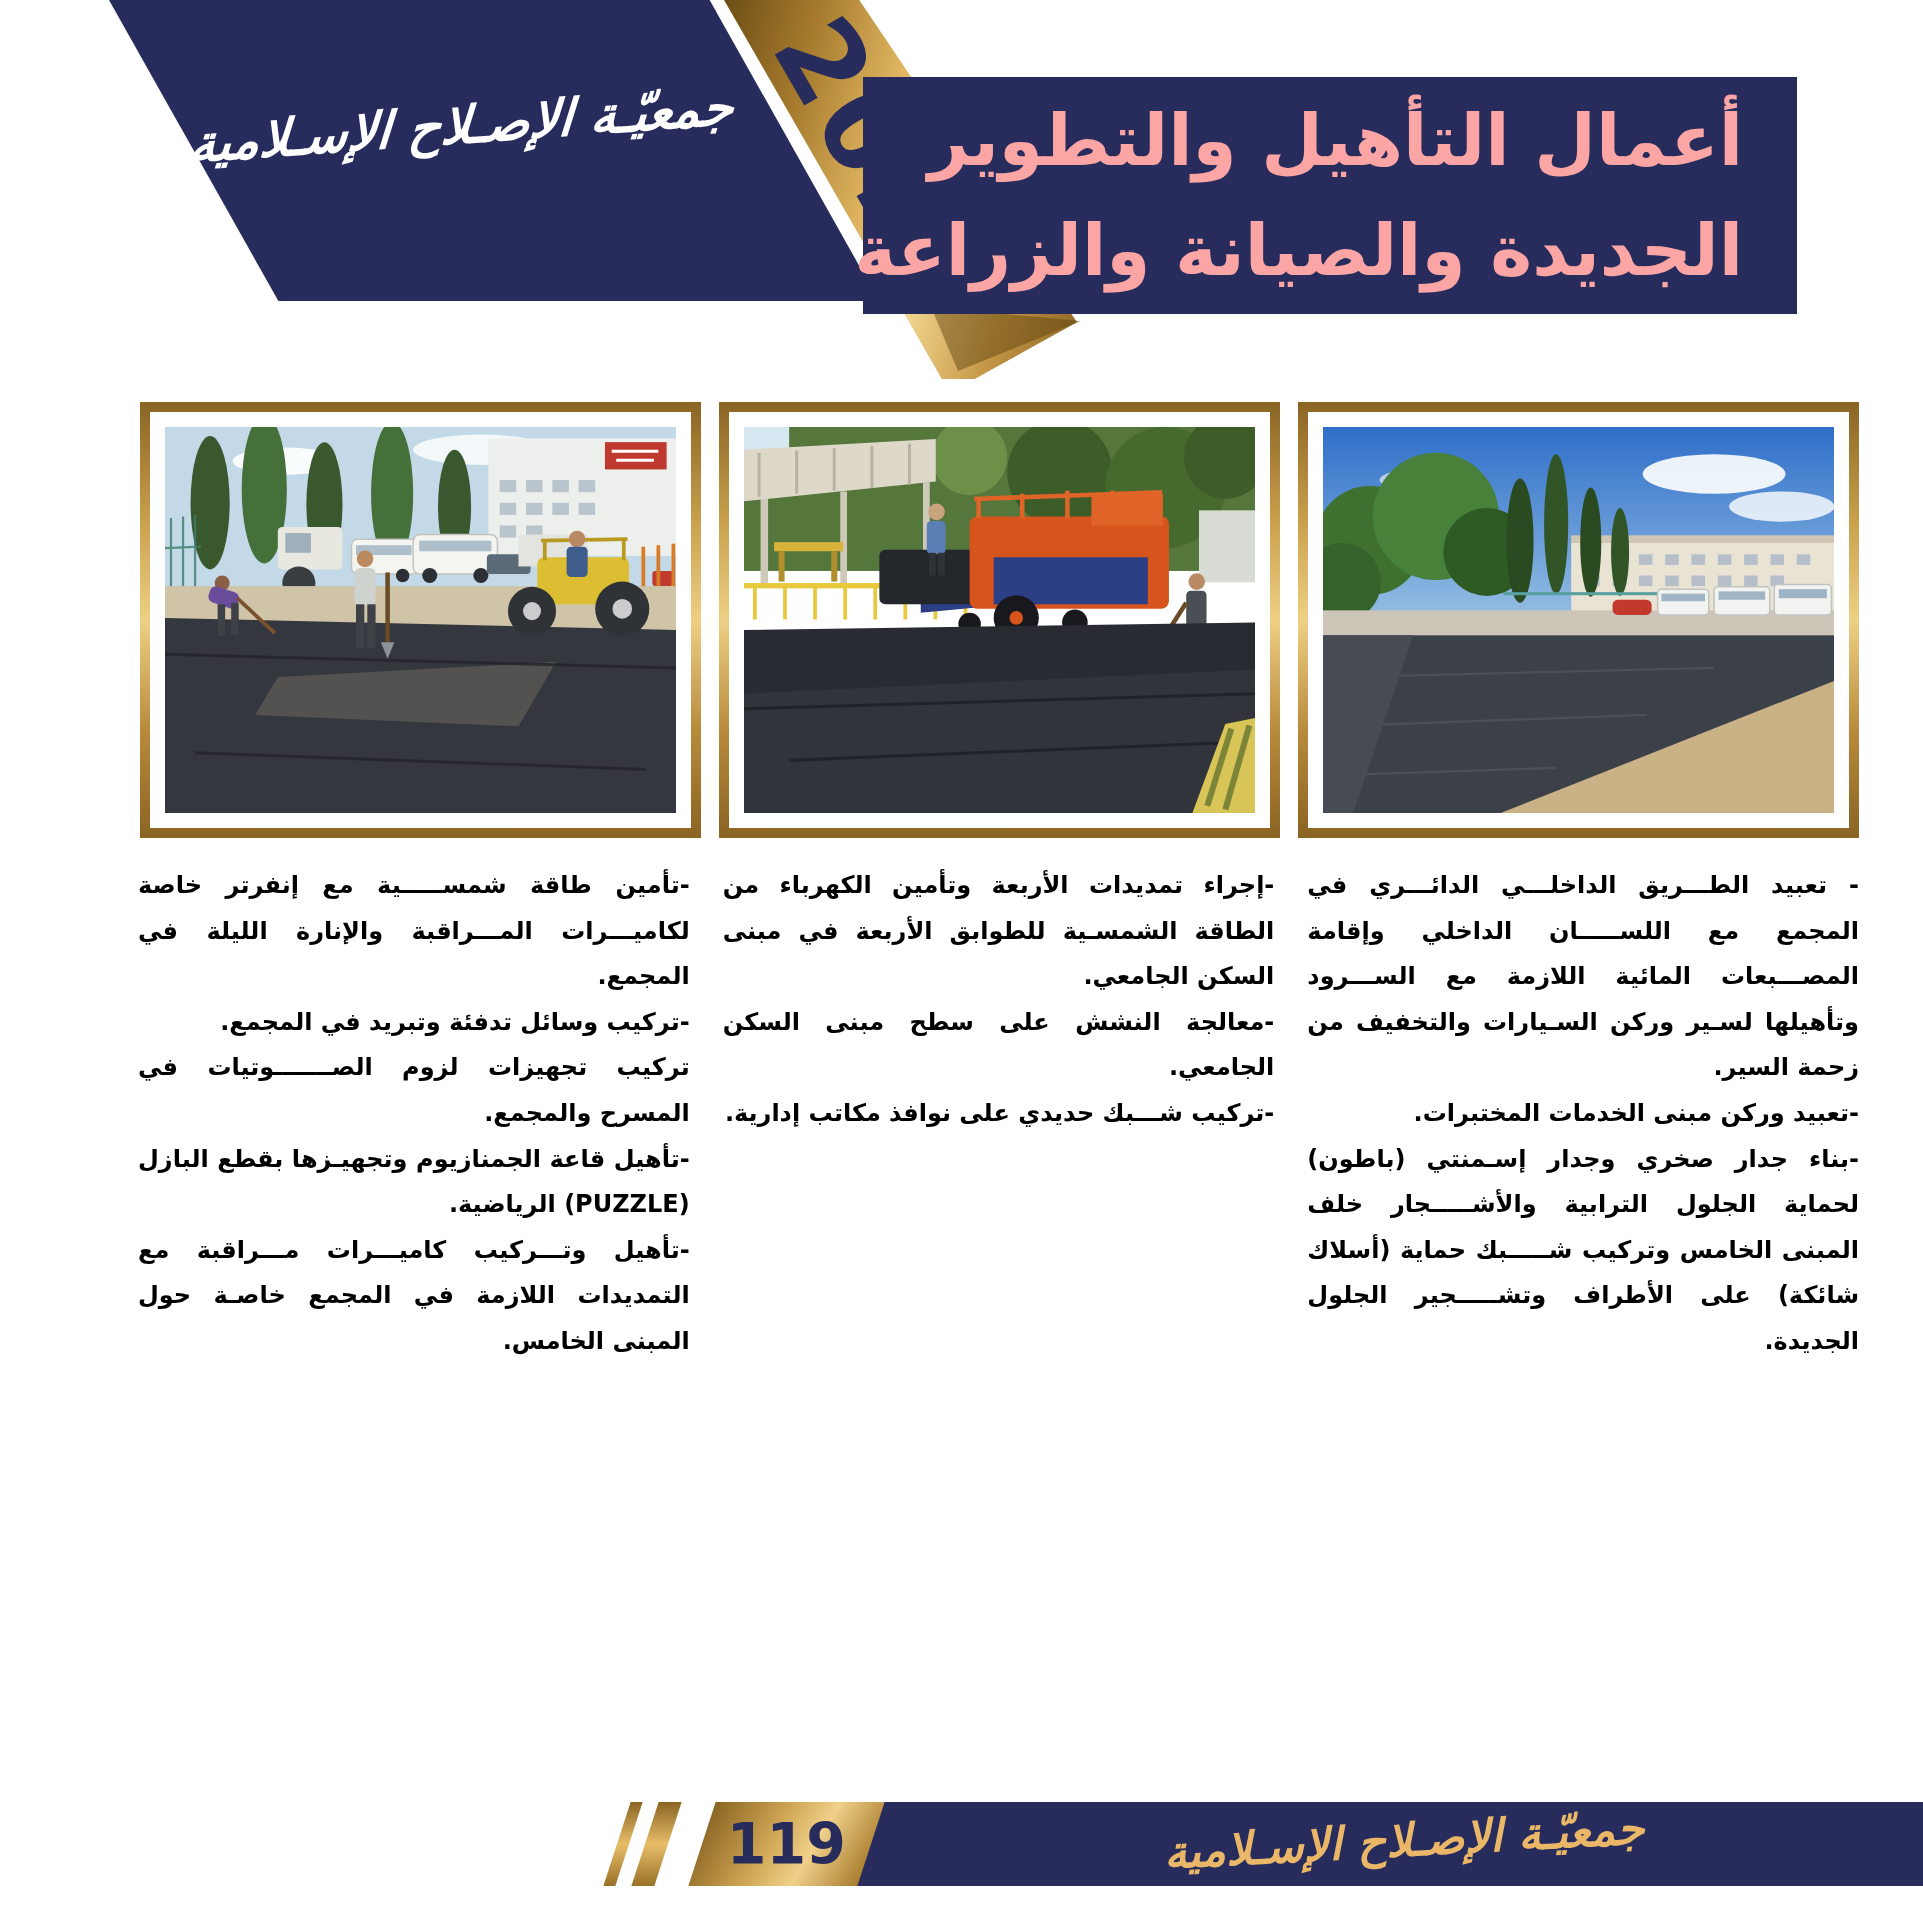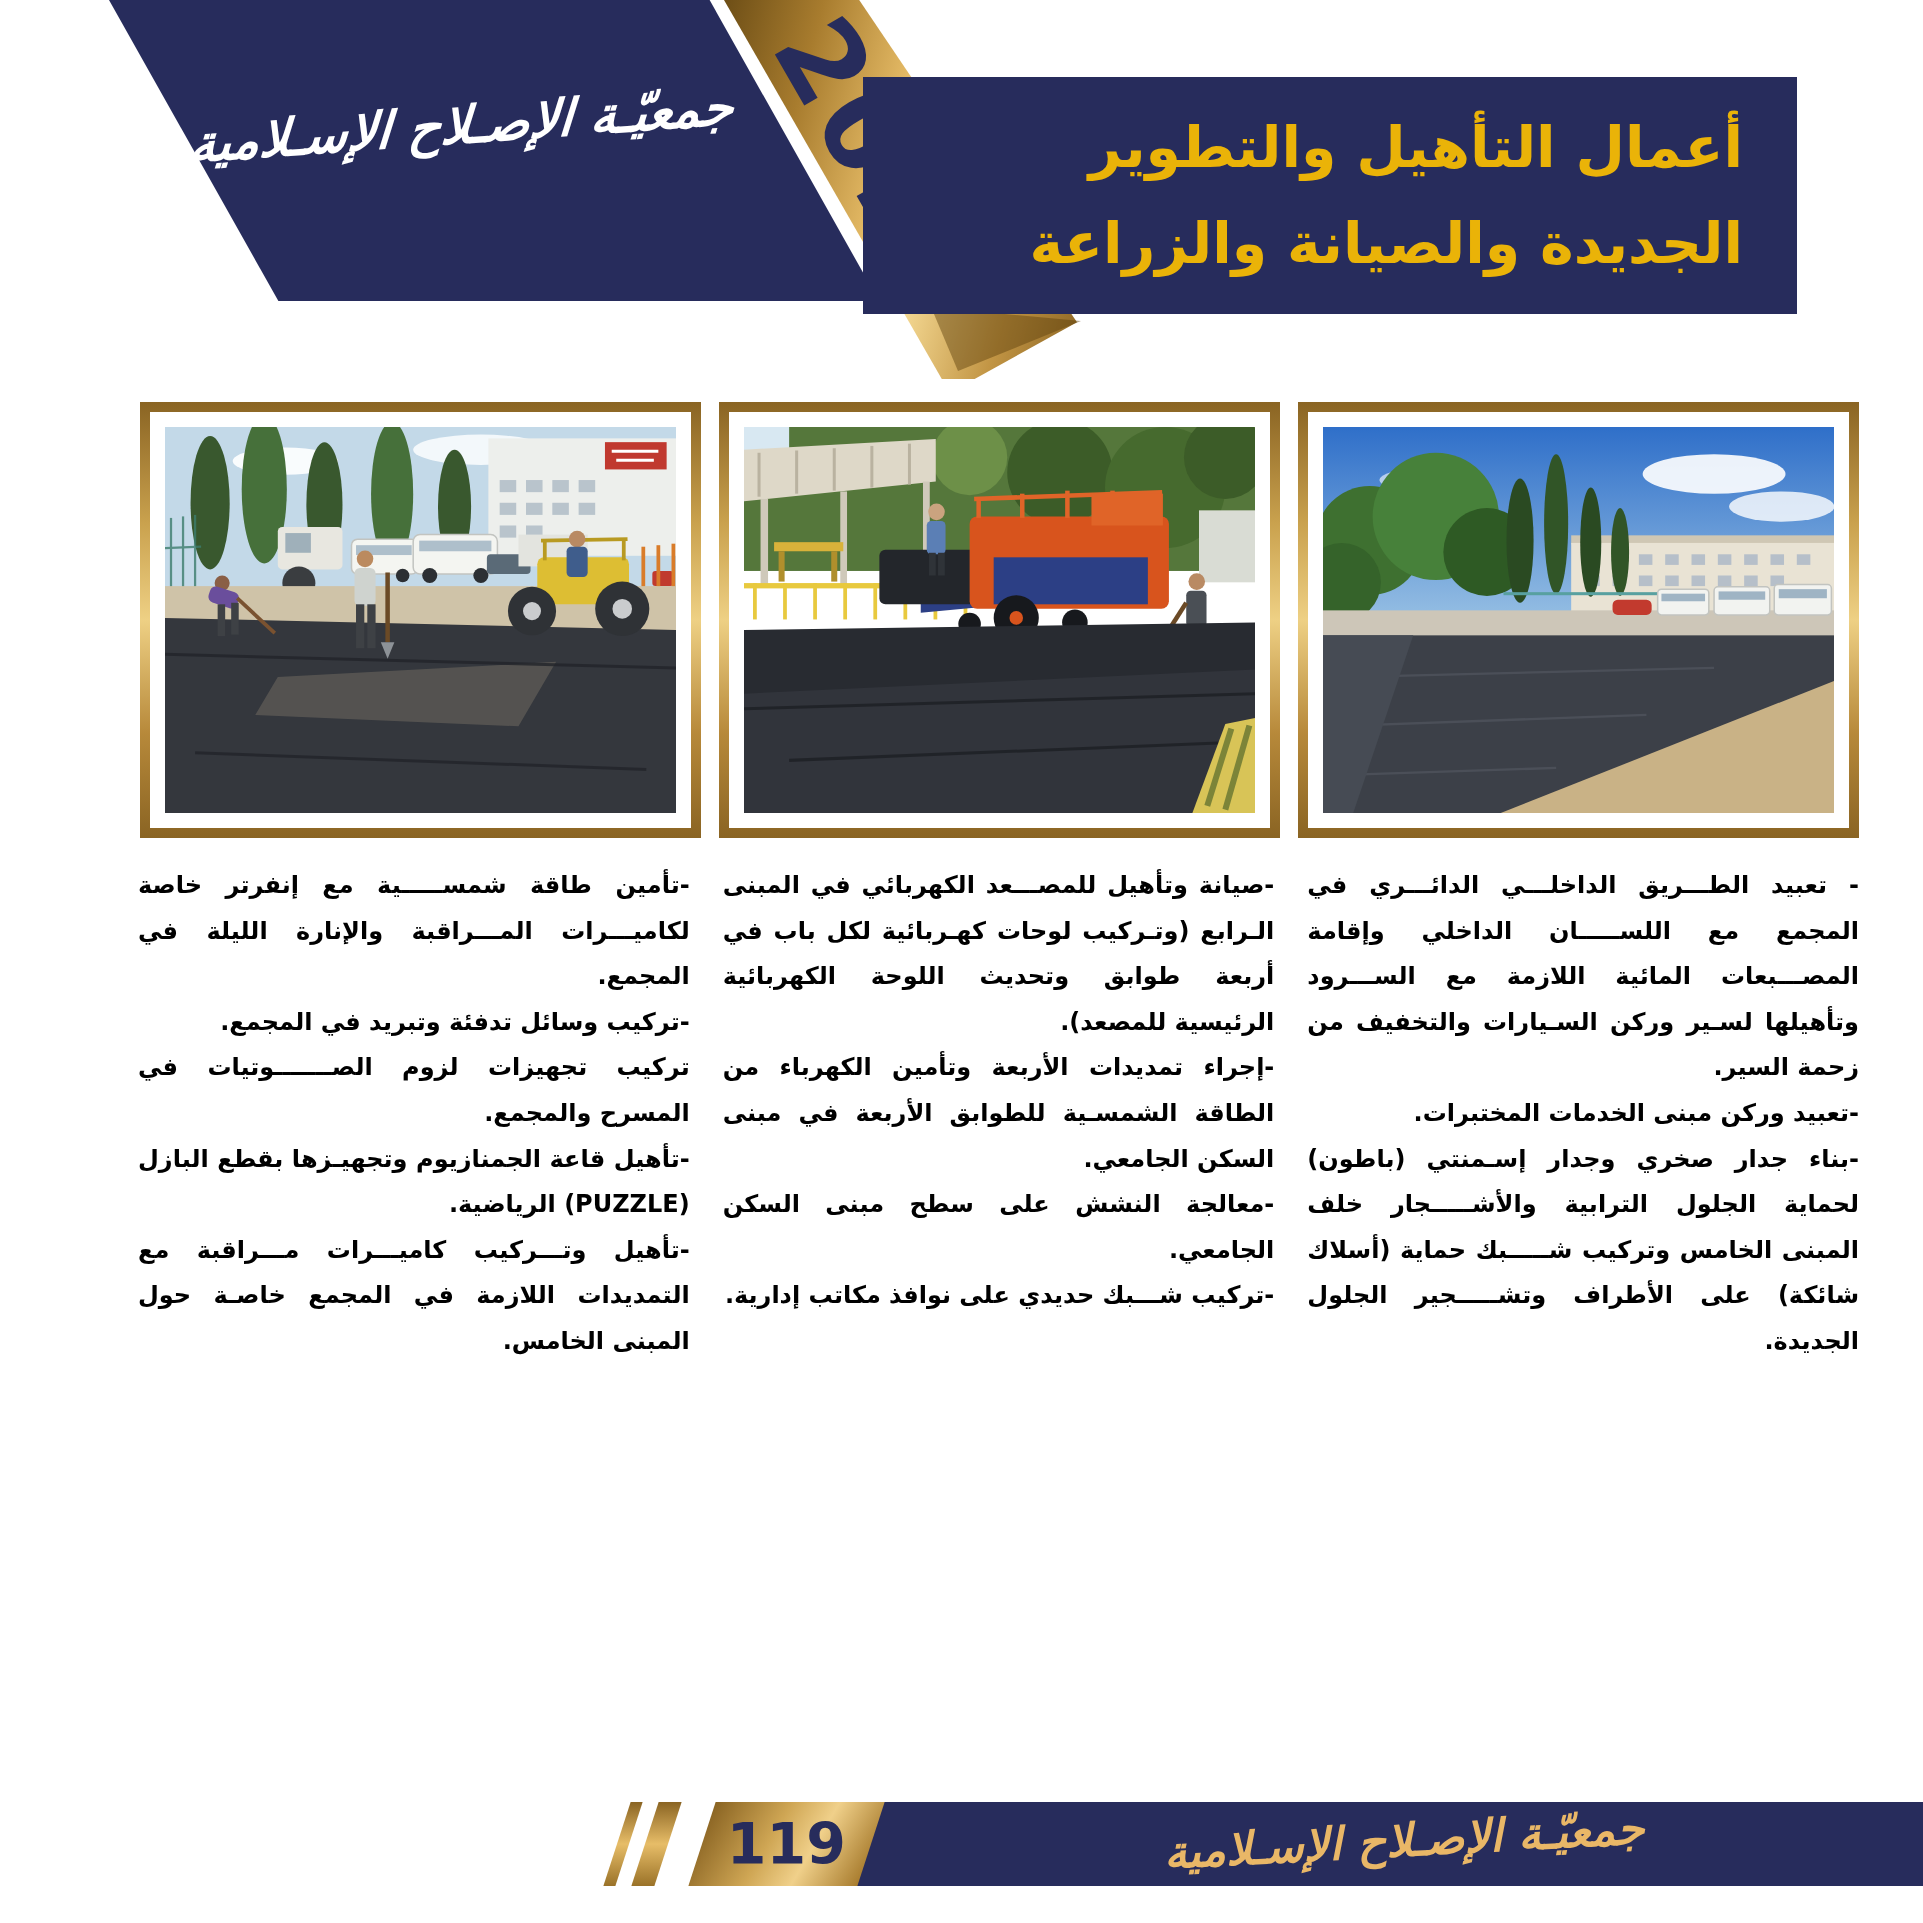--- a/index.html
+++ b/index.html
@@ -16,21 +16,21 @@
   .ribbon{position:absolute;left:725px;top:0;width:353px;height:379px;
      background:linear-gradient(105deg,#6d4e16 0%,#a87c2e 22%,#e7bd68 46%,#f4d892 58%,#c29544 80%,#8a6423 100%);
      clip-path:polygon(0 0,38.3% 0,100% 85%,71% 100%,61.7% 100%);}
   .ribbon-fold{position:absolute;left:932px;top:307px;width:150px;height:64px;
      background:rgba(92,62,12,.45);clip-path:polygon(0 0,100% 22%,18% 100%);}
   .year-2025{position:absolute;left:853px;top:0;transform:rotate(60deg);transform-origin:0 0;
      font-size:111px;font-weight:bold;letter-spacing:4.5px;color:#272c5c;line-height:1;}
   .title-block{position:absolute;left:864px;top:77px;width:934px;height:237px;background:#272c5c;
      display:flex;flex-direction:column;justify-content:center;align-items:flex-start;
      row-gap:39px;box-sizing:border-box;padding:0 54px 0 30px;direction:rtl;}
-  .title-line{font-size:57px;font-weight:bold;color:#eab308;line-height:1;white-space:nowrap;}
+  .title-line{font-size:71px;font-weight:bold;color:#fca5a5;line-height:1;white-space:nowrap;}
 
   
   .photos{position:absolute;left:139px;top:402px;width:1721px;display:flex;gap:18px;}
   .photo-frame{width:561px;height:436px;box-sizing:border-box;padding:9.8px;
      background:linear-gradient(180deg,#8a6423 0%,#caa24e 28%,#eed084 50%,#b7893a 76%,#8a6423 100%);}
   .photo-mat{width:100%;height:100%;box-sizing:border-box;padding:15px;background:#ffffff;}
   .photo-mat svg{width:100%;height:100%;display:block;}
 
   
   .columns{position:absolute;left:139px;top:863px;width:1721px;height:923px;direction:rtl;
@@ -315,21 +315,20 @@
   </div>
 
   <div class="columns">
     <div class="col">
       <p>- تعبيد الطـــريق الداخلـــي الدائـــري في المجمع مع اللســـــان الداخلي وإقامة المصـــبعات المائية اللازمة مع الســـرود وتأهيلها لسـير وركن السـيارات والتخفيف من زحمة السير.</p>
       <p>-تعبيد وركن مبنى الخدمات المختبرات.</p>
       <p>-بناء جدار صخري وجدار إسـمنتي (باطون) لحماية الجلول الترابية والأشـــــجار خلف المبنى الخامس وتركيب شـــــبك حماية (أسلاك شائكة) على الأطراف وتشـــــجير الجلول الجديدة.</p>
 
     </div>
     <div class="col">
-      <p>-صيانة وتأهيل للمصـــعد الكهربائي في المبنى الـرابع (وتـركيب لوحات كهـربائية لكل باب في أربعة طوابق وتحديث اللوحة الكهربائية الرئيسية للمصعد).</p>
       <p>-إجراء تمديدات الأربعة وتأمين الكهرباء من الطاقة الشمسـية للطوابق الأربعة في مبنى السكن الجامعي.</p>
       <p>-معالجة النشش على سطح مبنى السكن الجامعي.</p>
       <p>-تركيب شـــبك حديدي على نوافذ مكاتب إدارية.</p>
 
     </div>
     <div class="col">
       <p>-تأمين طاقة شمســـــية مع إنفرتر خاصة لكاميـــرات المـــراقبة والإنارة الليلة في المجمع.</p>
       <p>-تركيب وسائل تدفئة وتبريد في المجمع.</p>
       <p>تركيب تجهيزات لزوم الصـــــــوتيات في المسرح والمجمع.</p>
       <p>-تأهيل قاعة الجمنازيوم وتجهيـزها بقطع البازل (PUZZLE) الرياضية.</p>

